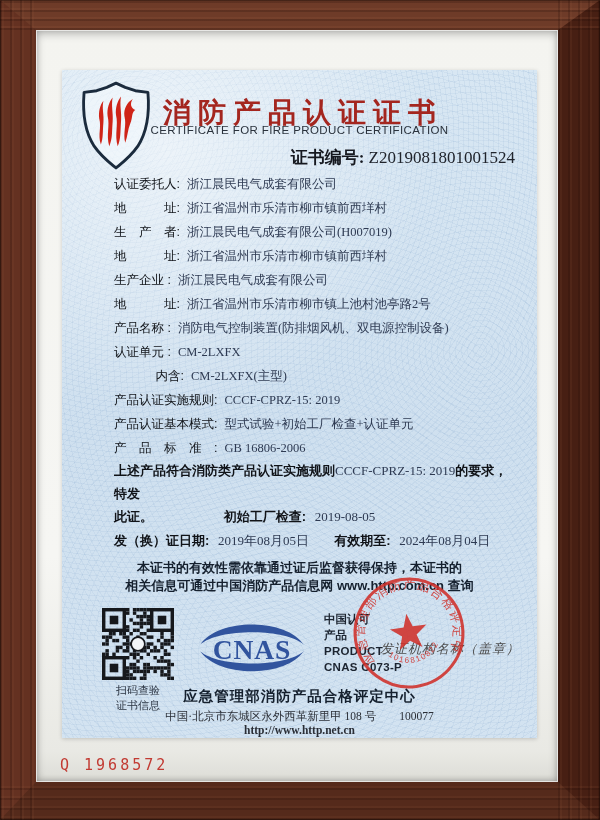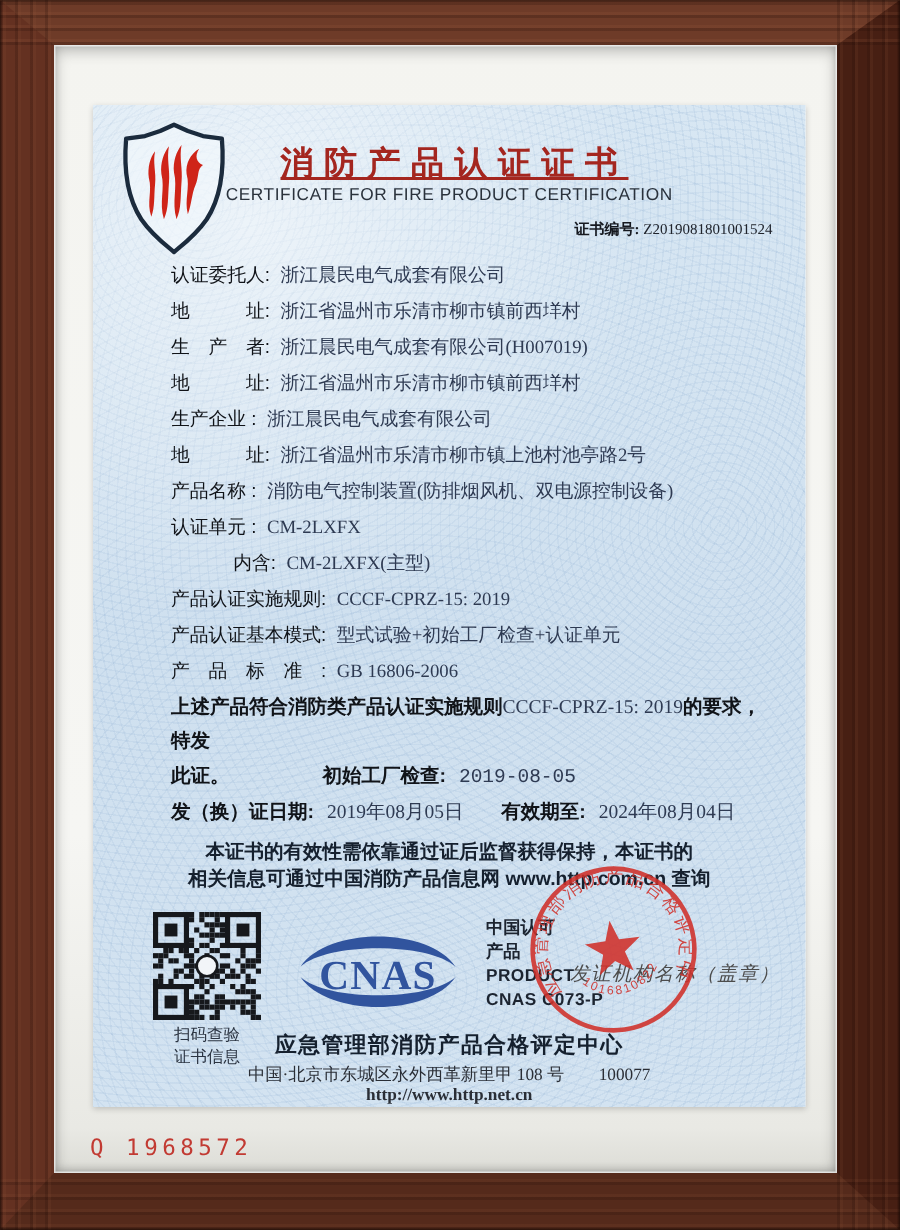--- a/index.html
+++ b/index.html
@@ -52,48 +52,48 @@
       repeating-radial-gradient(circle at 45% 88%, rgba(110,150,195,.09) 0 1px, transparent 1px 7px),
       linear-gradient(180deg,#d8e7f3 0%, #cfe0ef 55%, #d3e3f1 100%);
     box-shadow:0 1px 4px rgba(0,0,0,.18);
     overflow:hidden;
   }
 
   
   .logo{ position:absolute; left:12px; top:6px; width:84px; height:100px; }
   .title{
     position:absolute; left:0; right:0; top:24px; text-align:center;
-    font-size:22px; font-weight:bold; letter-spacing:7px; color:#a4261f; text-indent:7px;text-decoration:underline;
+    font-size:28px; font-weight:bold; letter-spacing:7px; color:#a4261f; text-indent:7px;
   }
   .subtitle{
     position:absolute; left:0; right:0; top:54px; text-align:center;
     font-size:11.5px; color:#2a323c; letter-spacing:.4px;
   }
   .certno{
     position:absolute; right:22px; top:76px;
-    font-family:"Liberation Serif", serif; font-size:10px; color:#20242c;
+    font-family:"Liberation Serif", serif; font-size:17px; color:#20242c;
   }
   .certno .lab{ font-weight:bold; color:#15181f; }
 
   
   .rows{ position:absolute; left:52px; right:14px; top:101px; }
   .row{ height:24px; line-height:24px; white-space:nowrap; }
   .flabel{ font-weight:normal; font-size:12.5px; color:#101318; white-space:pre; }
   .fvalue{ font-family:"Liberation Serif", serif; font-size:12.5px; color:#2e3a52; margin-left:7px; }
   .row-indent .flabel{ display:inline-block; width:70px; text-align:right; }
 
   .statement{
     position:absolute; left:52px; right:26px; top:389px;
     font-size:13px; line-height:23px; color:#101318; font-weight:bold;
   }
   .statement .code{ font-family:"Liberation Serif", serif; font-weight:normal; color:#2e3a52; }
 
   .first-issue{ position:absolute; left:0; right:0; top:438px; text-align:center; font-size:13px; }
   .first-issue .lab{ font-weight:bold; color:#101318; }
-  .first-issue .val{ font-family:Liberation Mono, monospace; color:#2e3a52; margin-left:5px; }
+  .first-issue .val{ font-family:Liberation Serif, serif; color:#2e3a52; margin-left:5px; }
 
   .issue-row{ position:absolute; left:52px; top:462px; font-size:13px; white-space:nowrap; }
   .issue-row .lab{ font-weight:bold; color:#101318; }
   .issue-row .val{ font-family:"Liberation Serif", serif; color:#2e3a52; margin-left:5px; }
   .issue-row .gap{ display:inline-block; width:18px; }
 
   .notice{ position:absolute; left:0; right:0; top:489px; text-align:center;
     font-size:13px; line-height:18px; font-weight:600; color:#15202e; }
 
   

